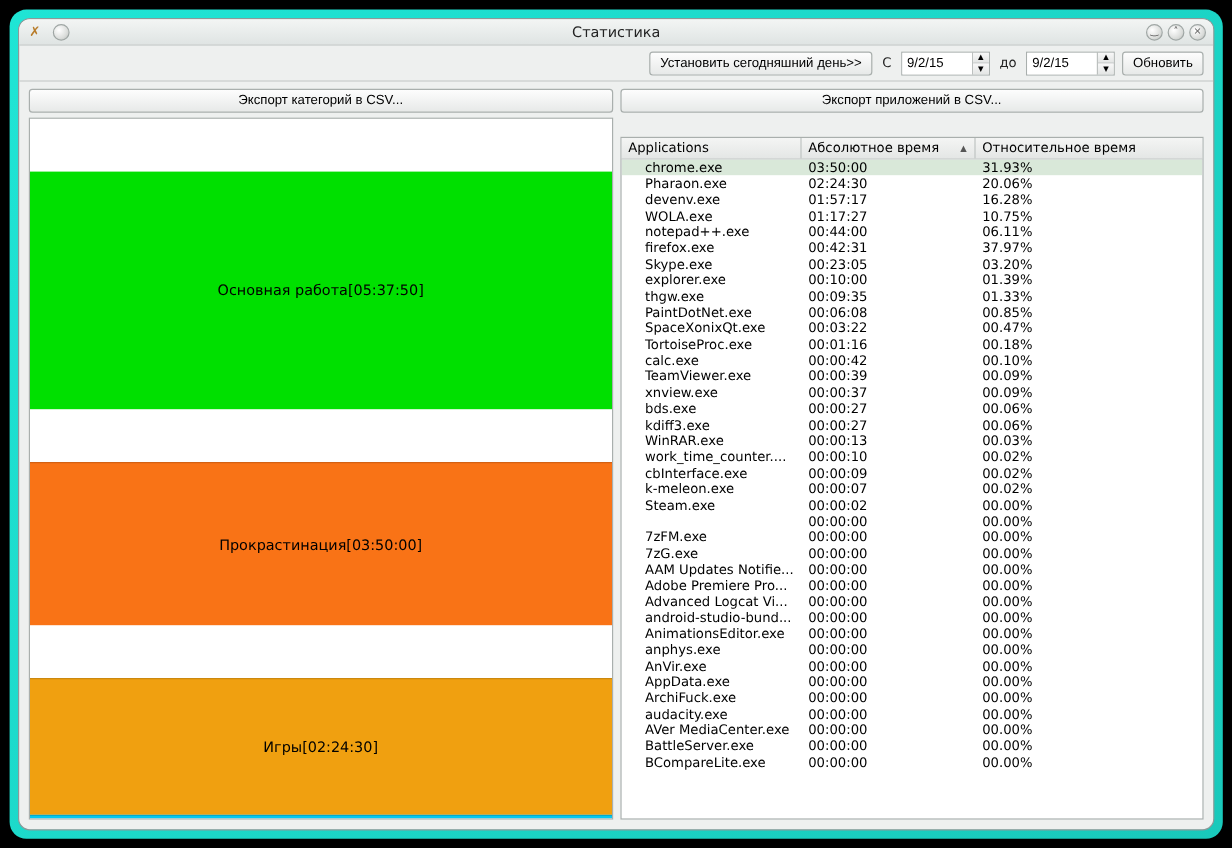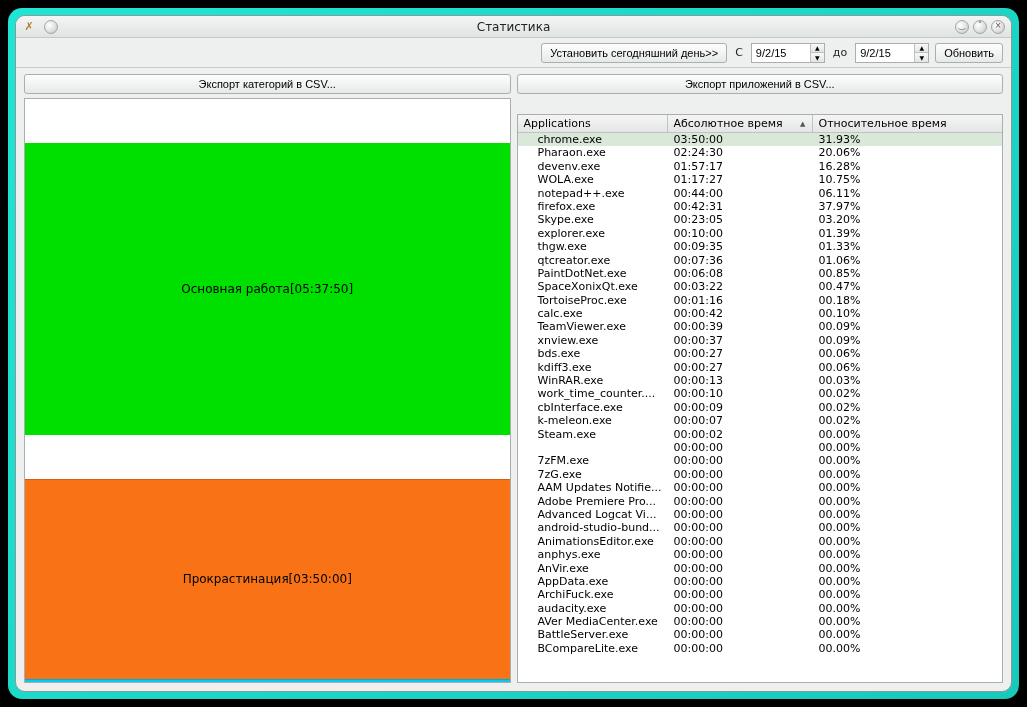--- a/index.html
+++ b/index.html
@@ -180,20 +180,21 @@
   }
   .th .sort { font-size: 7px; color: #555; }
   .tbody {
     flex: 1;
     overflow: hidden;
   }
   .row {
     display: flex;
     height: 13.4px;
     font-size: 11px;
+    align-items: flex-end;
   }
   .cell {
     padding: 0 6px;
     overflow: hidden;
     text-overflow: ellipsis;
     white-space: nowrap;
   }
   .c0 { width: 150px; padding-left: 20px; }
   .thead .c0 { padding-left: 6px; }
   .c1 { width: 145px; }
@@ -246,20 +247,23 @@
     </div>
 
     <div class="content">
       <div class="treemap" id="treemap">
           <div class="tm-block" style="background: rgb(0, 224, 0); flex: 44 0 0px;">
             <span>Основная работа[05:37:50]</span>
           </div>
           <div class="tm-block" style="background: #f97316; flex: 30 0 0px;">
             <span>Прокрастинация[03:50:00]</span>
           </div>
+          <div class="tm-block" style="background: rgb(240, 160, 16); flex: 25 0 0px;">
+            <span>Игры[02:24:30]</span>
+          </div>
           <div class="tm-sliver" style="background: rgb(6, 200, 240);"></div>
         </div>
       <div class="table-wrap">
         <div class="thead">
           <div class="th c0">
             <span>Applications</span>
           </div>
           <div class="th c1">
             <span>Абсолютное время</span>
             <span class="sort">▲</span>
@@ -308,25 +312,20 @@
               <div class="cell c0">explorer.exe</div>
               <div class="cell c1">00:10:00</div>
               <div class="cell c2">01.39%</div>
             </div>
             <div class="row">
               <div class="cell c0">thgw.exe</div>
               <div class="cell c1">00:09:35</div>
               <div class="cell c2">01.33%</div>
             </div>
             <div class="row">
-              <div class="cell c0">qtcreator.exe</div>
-              <div class="cell c1">00:07:36</div>
-              <div class="cell c2">01.06%</div>
-            </div>
-            <div class="row">
               <div class="cell c0">PaintDotNet.exe</div>
               <div class="cell c1">00:06:08</div>
               <div class="cell c2">00.85%</div>
             </div>
             <div class="row">
               <div class="cell c0">SpaceXonixQt.exe</div>
               <div class="cell c1">00:03:22</div>
               <div class="cell c2">00.47%</div>
             </div>
             <div class="row">

